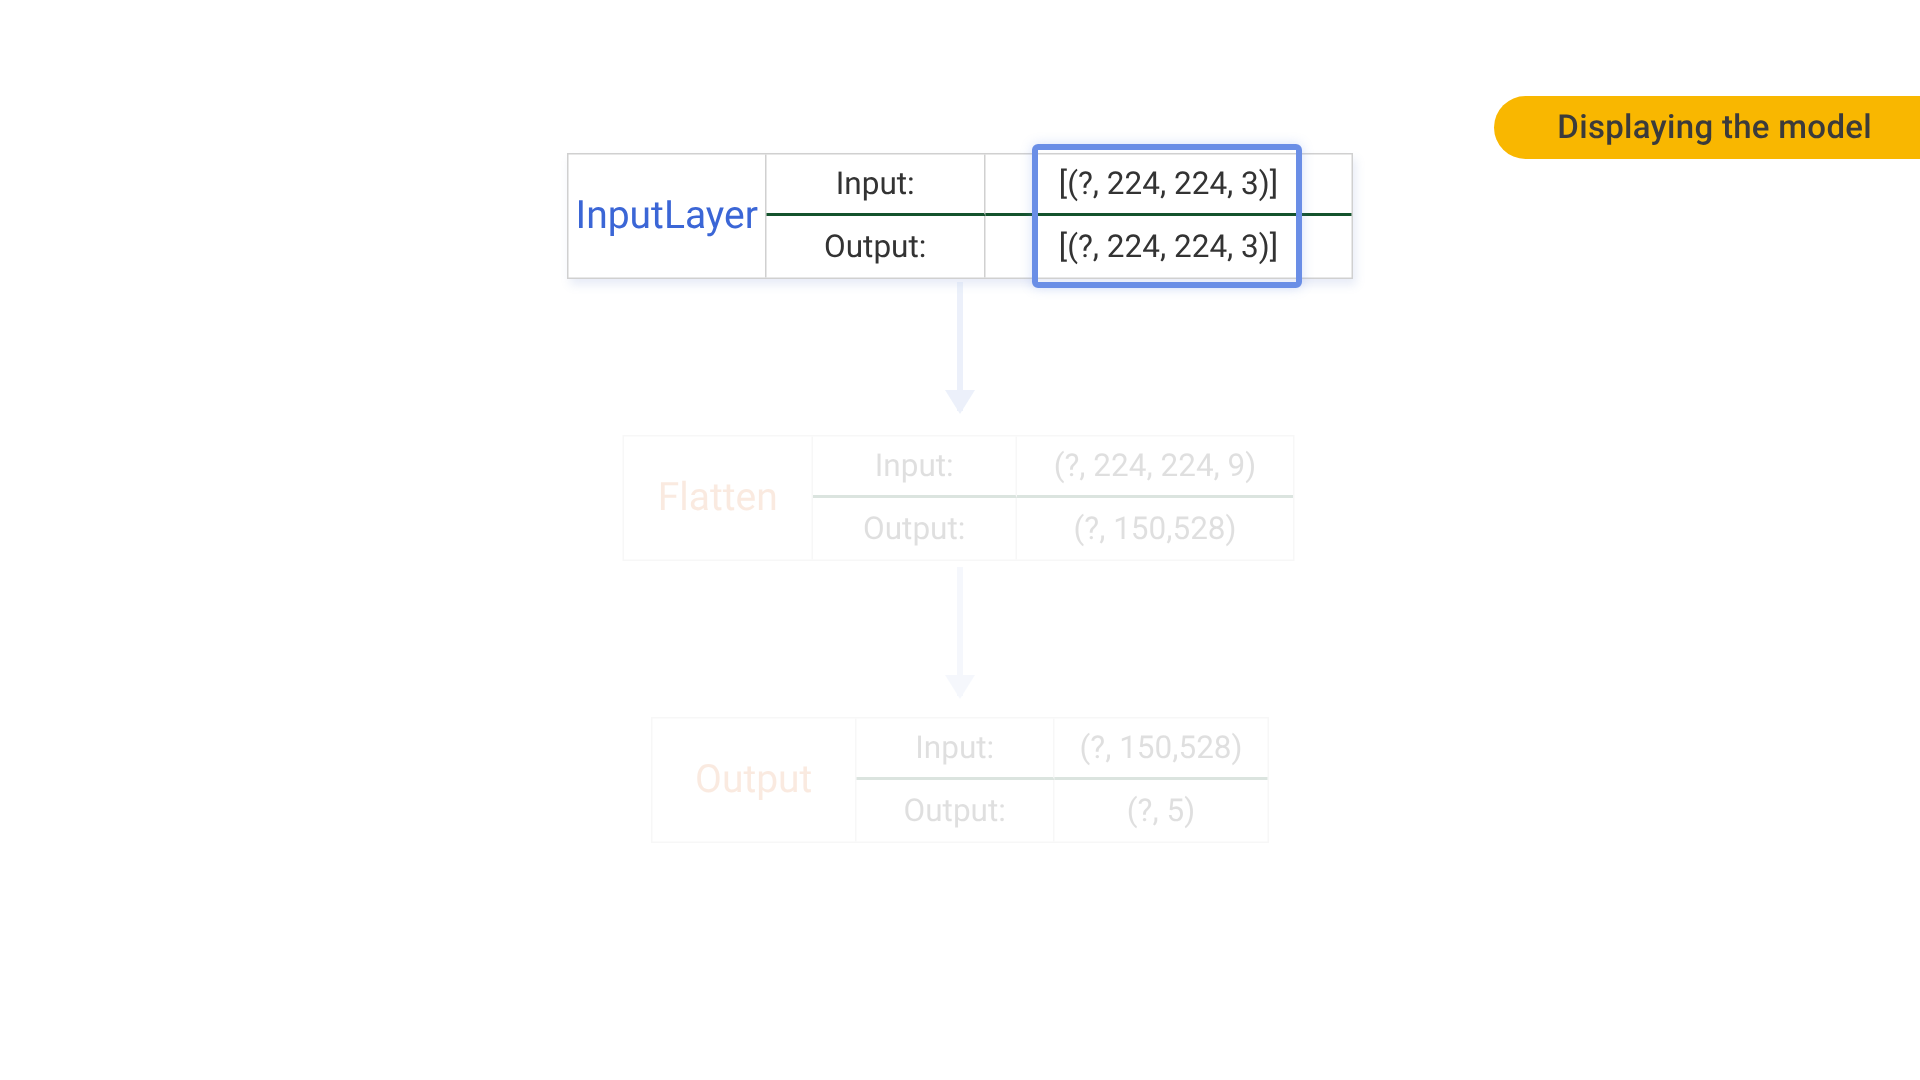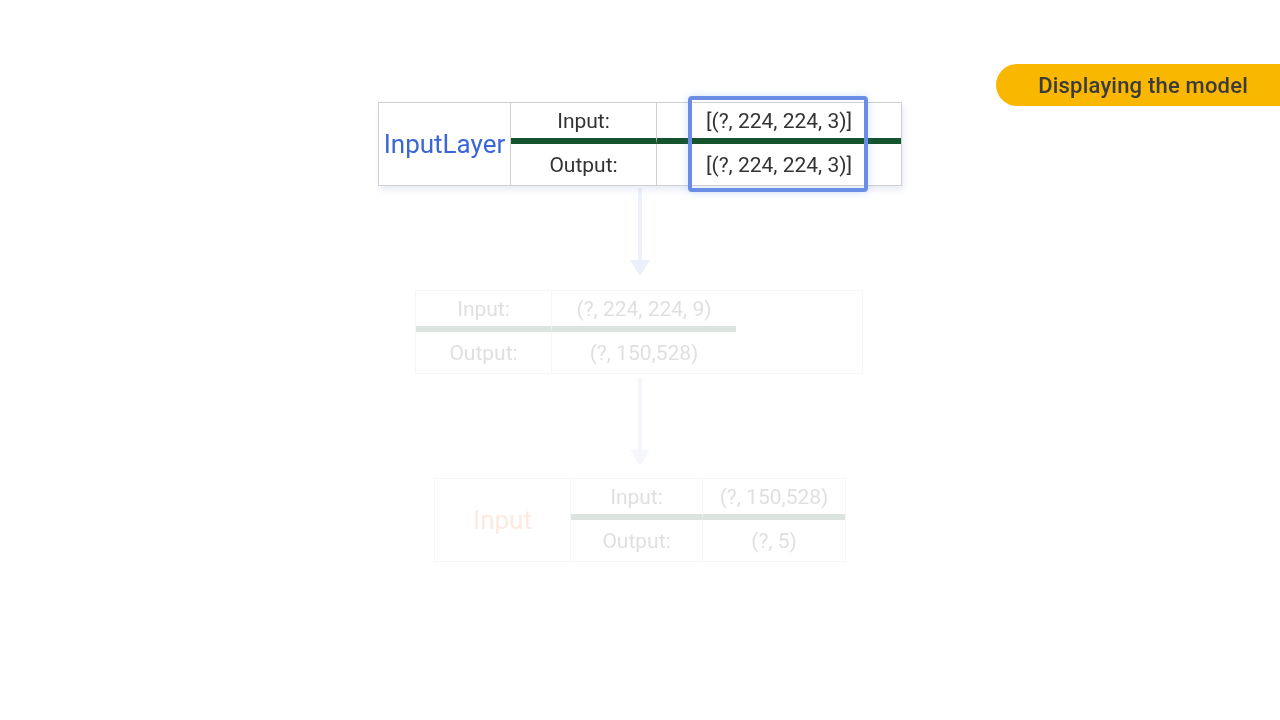--- a/index.html
+++ b/index.html
@@ -47,21 +47,21 @@
   .layer .cell {
     display: flex;
     align-items: center;
     justify-content: center;
     font-size: 21px;
     color: #333;
     border-right: 1px solid #d0d0d0;
   }
   .layer .cell:last-child,
   .layer .cell:nth-child(2) { border-right: none; text-align: right; }
-  .layer .cell.r1 { border-bottom: 6px solid #14532d; }
+  .layer .cell.r1 { border-bottom: 2px solid #14532d; }
 
   
   #layer1 {
     left: 378px; top: 102px;
     width: 524px; height: 84px;
   }
   #layer1 .name { width: 134px; }
   #layer1 .grid { --labelw: 146px; --valuew: 244px; }
 
   
@@ -130,32 +130,33 @@
       <div class="cell r1">[(?, 224, 224, 3)]</div>
       <div class="cell">Output:</div>
       <div class="cell">[(?, 224, 224, 3)]</div>
     </div>
   </div>
   <div class="highlight"></div>
 
   <div id="arrow1" class="arrow"></div>
 
   <div id="layer2" class="layer faded">
+    <div class="name">Flatten</div>
     <div class="grid">
       <div class="cell r1">Input:</div>
       <div class="cell r1">(?, 224, 224, 9)</div>
       <div class="cell">Output:</div>
       <div class="cell">(?, 150,528)</div>
     </div>
   </div>
 
   <div id="arrow2" class="arrow"></div>
 
   <div id="layer3" class="layer faded">
-    <div class="name">Input</div>
+    <div class="name">Output</div>
     <div class="grid">
       <div class="cell r1">Input:</div>
       <div class="cell r1">(?, 150,528)</div>
       <div class="cell">Output:</div>
       <div class="cell">(?, 5)</div>
     </div>
   </div>
 
 </div>
 

